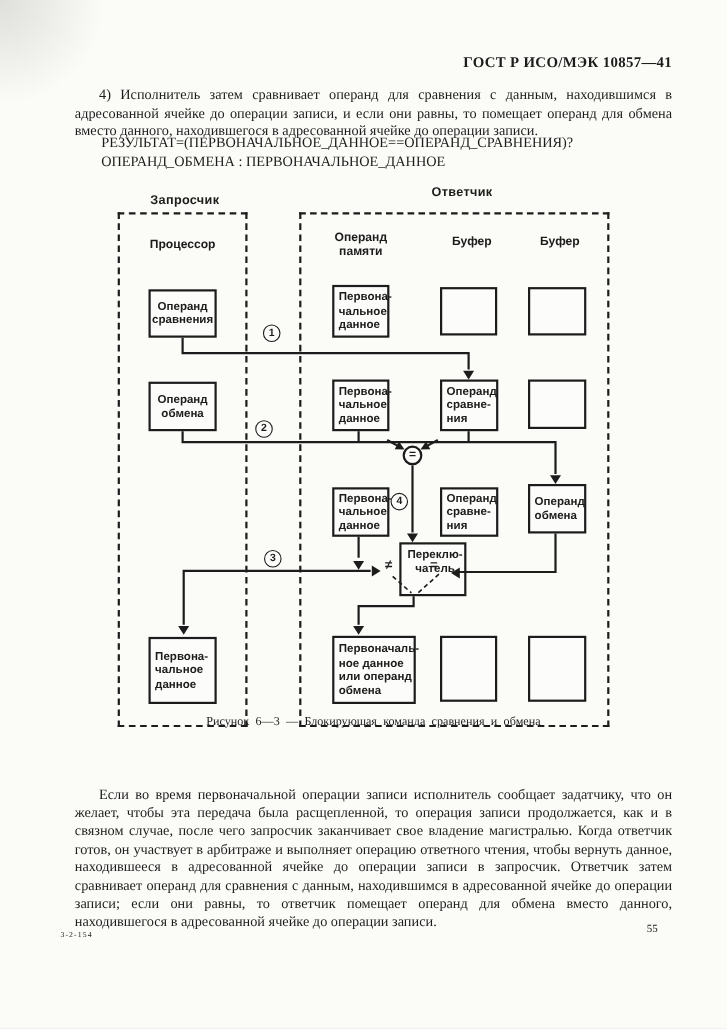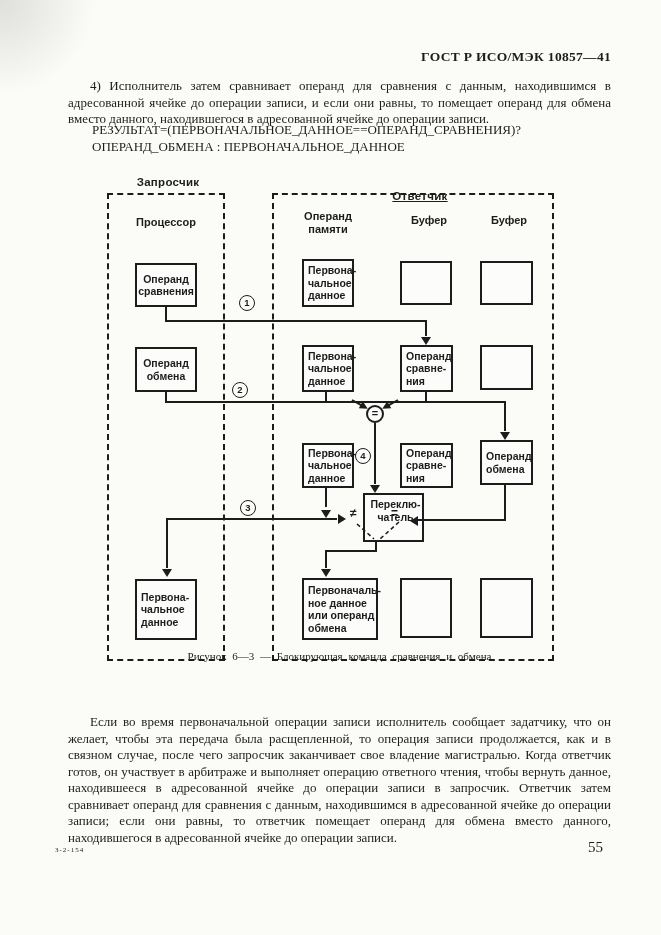--- a/index.html
+++ b/index.html
@@ -21,21 +21,21 @@
   .formula {
     position:absolute; left:92px; top:122px;
     font-size:13px; line-height:16.8px; white-space:nowrap;
   }
   .body-para { top:714px; }
   .caption {
     position:absolute; left:68px; width:543px; top:650px;
     text-align:center; font-size:11px; word-spacing:3px;
   }
   .footnum { position:absolute; left:55px; top:846px; font-size:7px; letter-spacing:1px; }
-  .pagenum { position:absolute; left:588px; top:839px; font-size:15px; }
+  .pagenum { position:absolute; left:588px; top:839px; font-size:10px; }
 
   .diagram { position:absolute; left:0; top:168px; width:569px; height:510px;
              font-family:"Liberation Sans", sans-serif; }
   .dashed { position:absolute; border:2px dashed #1c1c1c; box-sizing:border-box; background:transparent; }
   .dlabel { position:absolute; font-weight:bold; font-size:11.5px; text-align:center; letter-spacing:0.3px; }
   .colhead { position:absolute; font-weight:bold; font-size:11px; line-height:13px;
              text-align:center; white-space:pre-line; }
   .box {
     position:absolute; border:2px solid #1c1c1c; background:#fcfcfa; box-sizing:border-box;
     font-weight:bold; font-size:10.5px; line-height:12.5px; white-space:pre-line;
@@ -65,21 +65,21 @@
 
   <div class="para intro-para">4) Исполнитель затем сравнивает операнд для сравнения с данным, находившимся в адресованной ячейке до операции записи, и если они равны, то помещает операнд для обмена вместо данного, находившегося в адресованной ячейке до операции записи.</div>
   <div class="formula">
     <div>РЕЗУЛЬТАТ=(ПЕРВОНАЧАЛЬНОЕ_ДАННОЕ==ОПЕРАНД_СРАВНЕНИЯ)?</div>
     <div>ОПЕРАНД_ОБМЕНА : ПЕРВОНАЧАЛЬНОЕ_ДАННОЕ</div>
   </div>
 
   <div class="diagram">
 
     <div class="dlabel" style="left:128px; top:8px; width:80px;">Запросчик</div>
-    <div class="dlabel" style="left:380px; top:22px; width:80px;text-decoration:underline;">Ответчик</div>
+    <div class="dlabel" style="left:380px; top:1px; width:80px;">Ответчик</div>
 
     <div class="dashed" style="left:107px; top:25px; width:118px; height:468px;"></div>
     <div class="dashed" style="left:272px; top:25px; width:282px; height:468px;"></div>
 
     <div class="colhead" style="left:126px; top:48px; width:80px;">Процессор</div>
     <div class="colhead" style="left:298px; top:42px; width:60px;">Операнд
 памяти</div>
     <div class="colhead" style="left:399px; top:46px; width:60px;">Буфер</div>
     <div class="colhead" style="left:479px; top:46px; width:60px;">Буфер</div>
 

